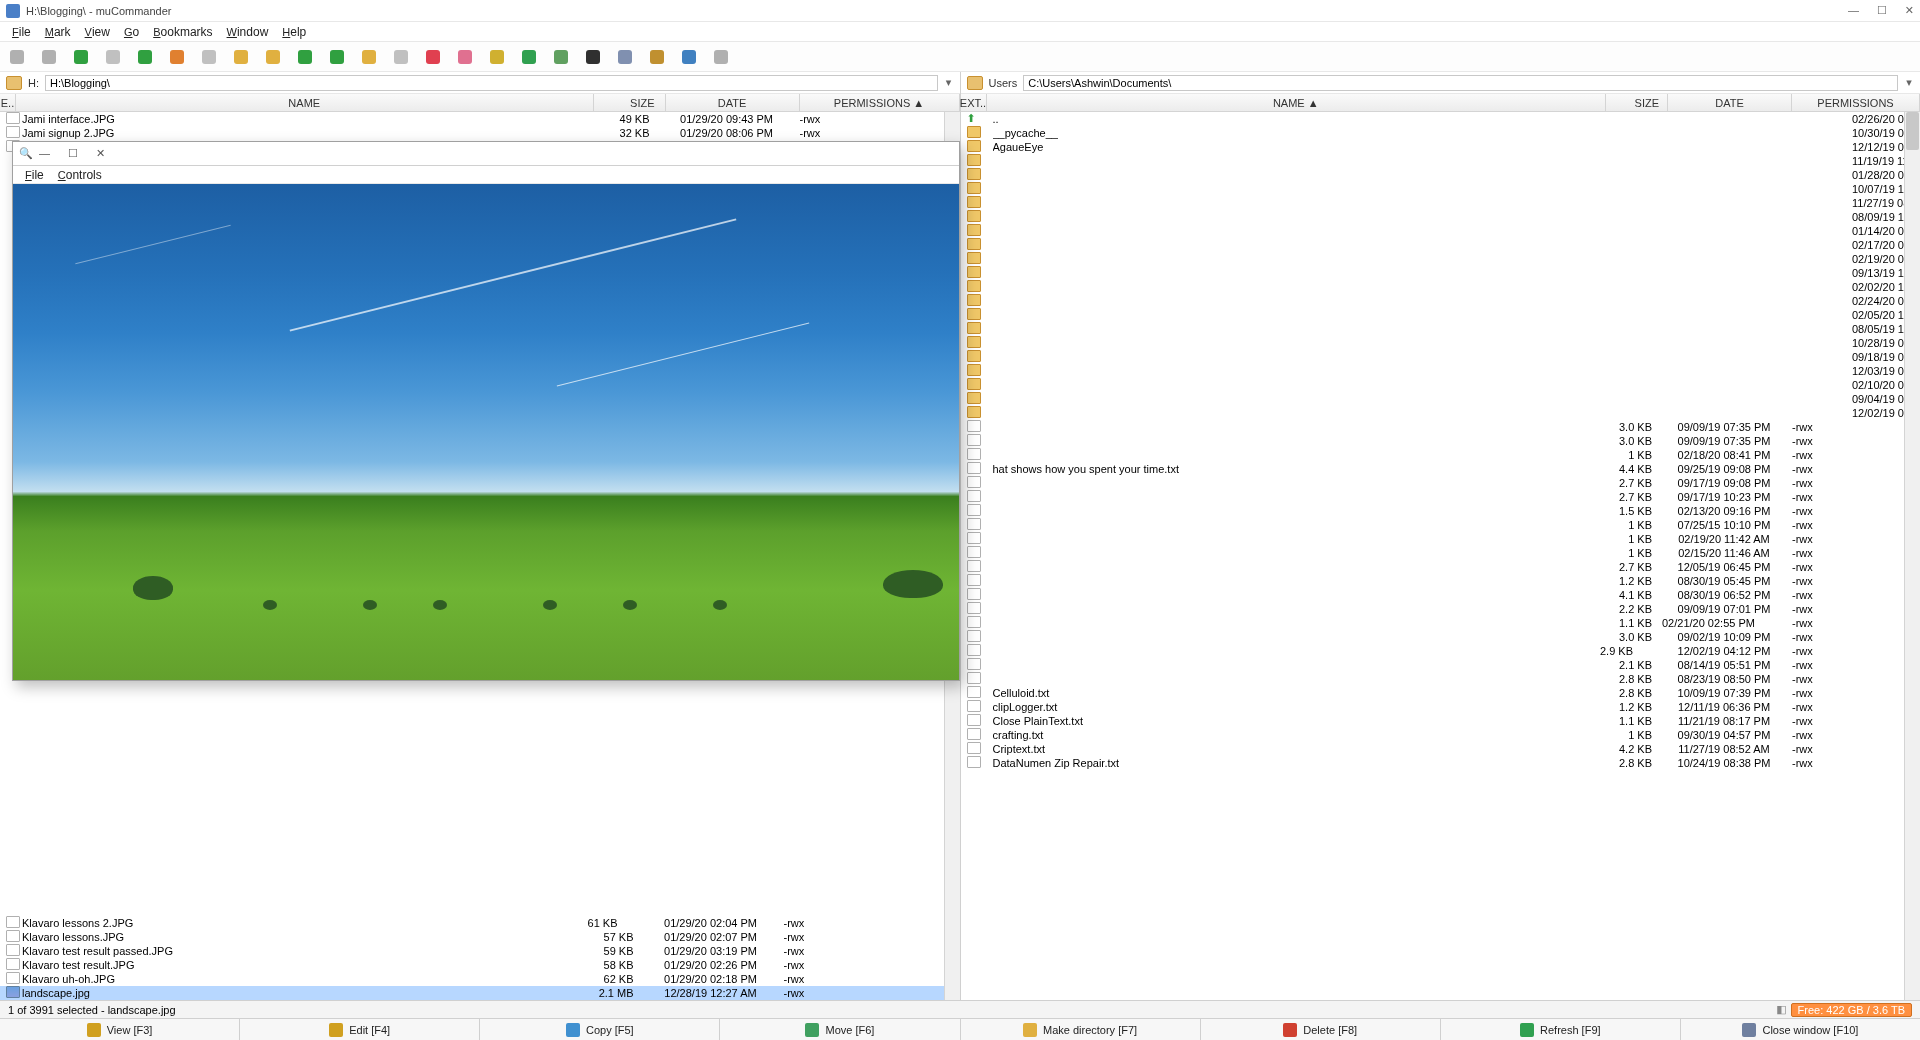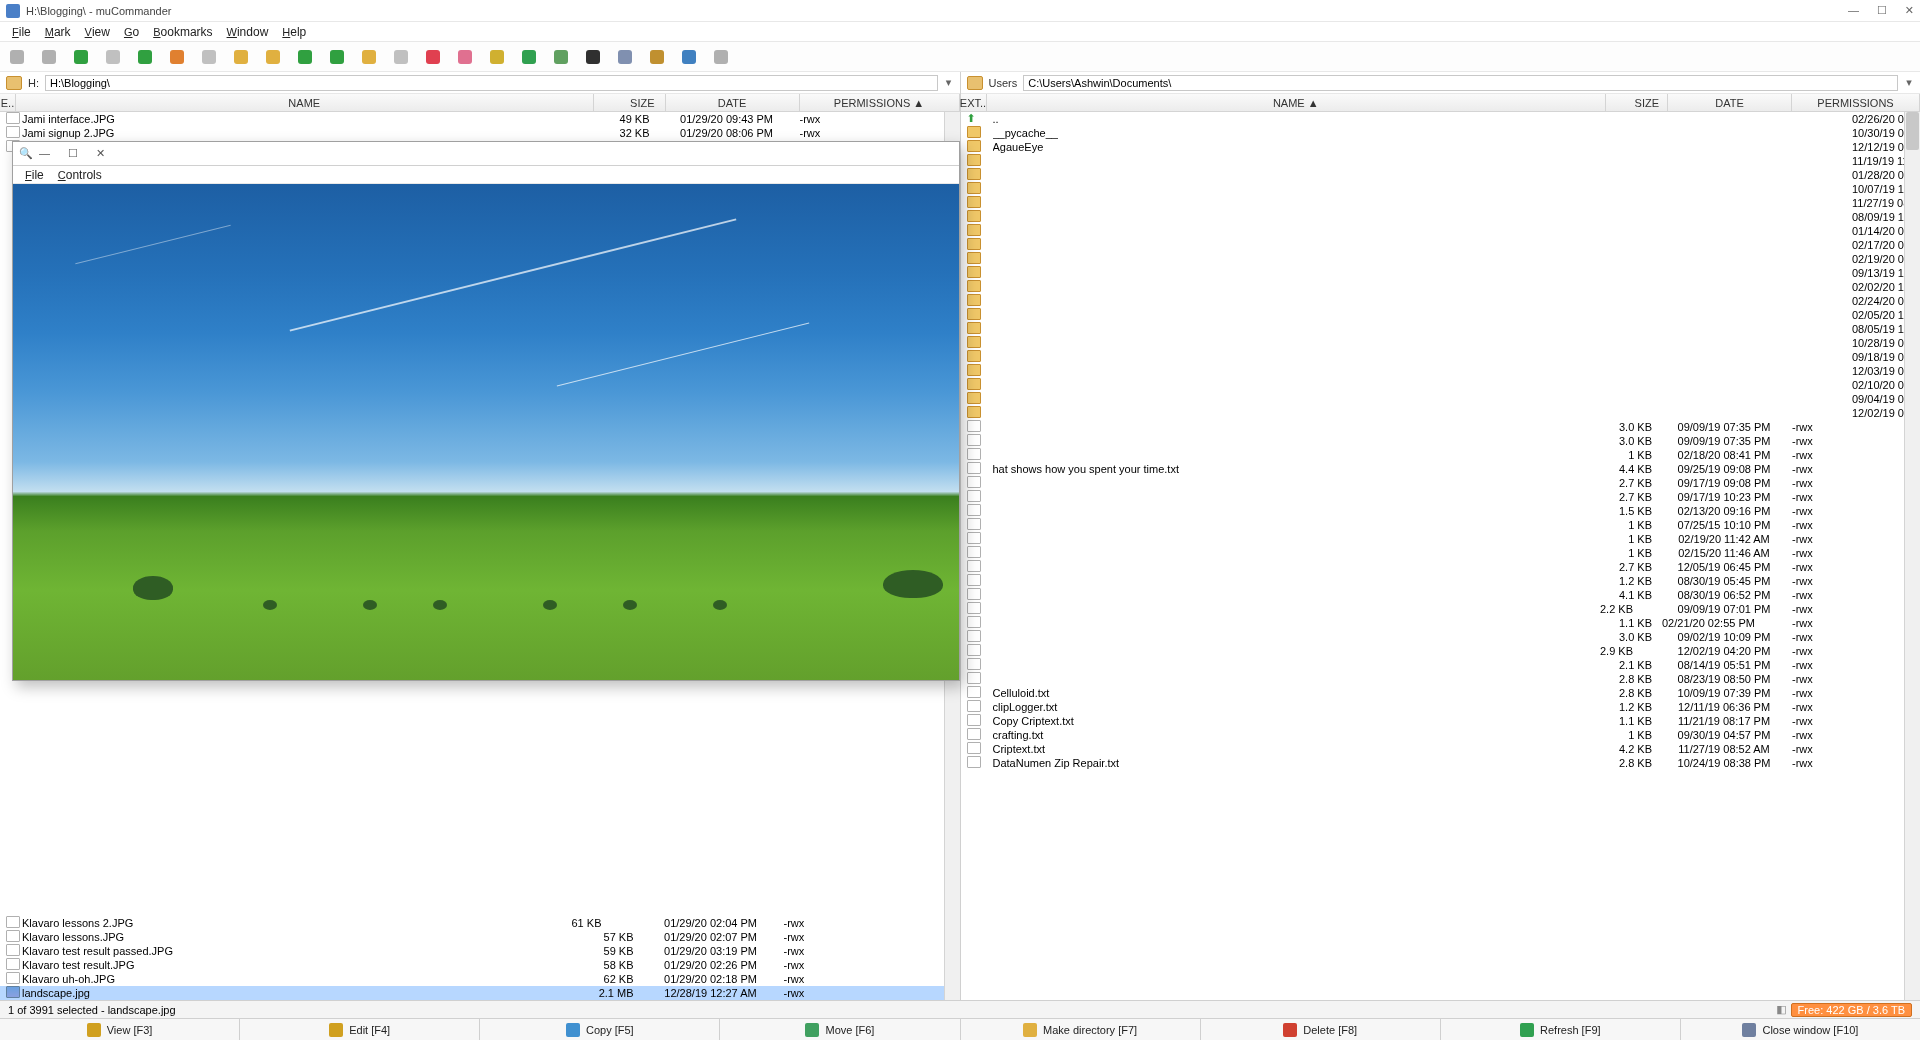--- a/index.html
+++ b/index.html
@@ -199,21 +199,21 @@
           <span class="c-ext lp" style="width:16px"><span class="ficon file"></span></span>
           <span class="c-name" style="flex:1">Jami signup.JPG</span>
           <span class="c-size" style="width:72px;text-align:right;padding-right:10px">37 KB</span>
           <span class="c-date" style="width:134px;text-align:center">01/29/20 08:02 PM</span>
           <span class="c-perm" style="width:160px;padding-left:6px">-rwx</span>
         </div>
         <div style="position: absolute; left: 0px; right: 16px; bottom: 0px;">
           <div class="row">
             <span class="c-ext lp" style="width:16px"><span class="ficon file"></span></span>
             <span class="c-name" style="flex:1">Klavaro lessons 2.JPG</span>
-            <span class="c-size" style="width:72px;text-align:left;padding-right:10px">61 KB</span>
+            <span class="c-size" style="width:72px;text-align:center;padding-right:10px">61 KB</span>
             <span class="c-date" style="width:134px;text-align:center">01/29/20 02:04 PM</span>
             <span class="c-perm" style="width:160px;padding-left:6px">-rwx</span>
           </div>
           <div class="row">
             <span class="c-ext lp" style="width:16px"><span class="ficon file"></span></span>
             <span class="c-name" style="flex:1">Klavaro lessons.JPG</span>
             <span class="c-size" style="width:72px;text-align:right;padding-right:10px">57 KB</span>
             <span class="c-date" style="width:134px;text-align:center">01/29/20 02:07 PM</span>
             <span class="c-perm" style="width:160px;padding-left:6px">-rwx</span>
           </div>
@@ -508,21 +508,21 @@
         <div class="row">
           <span class="c-ext rp" style="width:26px"><span class="ficon file"></span></span>
           <span class="c-name" style="flex:1"></span>
           <span class="c-size" style="width:62px;text-align:right;padding-right:10px">4.1 KB</span>
           <span class="c-date" style="width:124px;text-align:center">08/30/19 06:52 PM</span>
           <span class="c-perm" style="width:128px;padding-left:6px">-rwx</span>
         </div>
         <div class="row">
           <span class="c-ext rp" style="width:26px"><span class="ficon file"></span></span>
           <span class="c-name" style="flex:1"></span>
-          <span class="c-size" style="width:62px;text-align:left;padding-right:10px">2.2 KB</span>
+          <span class="c-size" style="width:62px;text-align:right;padding-right:10px">2.2 KB</span>
           <span class="c-date" style="width:124px;text-align:center">09/09/19 07:01 PM</span>
           <span class="c-perm" style="width:128px;padding-left:6px">-rwx</span>
         </div>
         <div class="row">
           <span class="c-ext rp" style="width:26px"><span class="ficon file"></span></span>
           <span class="c-name" style="flex:1"></span>
           <span class="c-size" style="width:62px;text-align:right;padding-right:10px">1.1 KB</span>
           <span class="c-date" style="width:124px;text-align:left">02/21/20 02:55 PM</span>
           <span class="c-perm" style="width:128px;padding-left:6px">-rwx</span>
         </div>
@@ -530,21 +530,21 @@
           <span class="c-ext rp" style="width:26px"><span class="ficon file"></span></span>
           <span class="c-name" style="flex:1"></span>
           <span class="c-size" style="width:62px;text-align:right;padding-right:10px">3.0 KB</span>
           <span class="c-date" style="width:124px;text-align:center">09/02/19 10:09 PM</span>
           <span class="c-perm" style="width:128px;padding-left:6px">-rwx</span>
         </div>
         <div class="row">
           <span class="c-ext rp" style="width:26px"><span class="ficon file"></span></span>
           <span class="c-name" style="flex:1"></span>
           <span class="c-size" style="width:62px;text-align:left;padding-right:10px">2.9 KB</span>
-          <span class="c-date" style="width:124px;text-align:center">12/02/19 04:20 PM</span>
+          <span class="c-date" style="width:124px;text-align:center">12/02/19 04:12 PM</span>
           <span class="c-perm" style="width:128px;padding-left:6px">-rwx</span>
         </div>
         <div class="row">
           <span class="c-ext rp" style="width:26px"><span class="ficon file"></span></span>
           <span class="c-name" style="flex:1"></span>
           <span class="c-size" style="width:62px;text-align:right;padding-right:10px">2.1 KB</span>
           <span class="c-date" style="width:124px;text-align:center">08/14/19 05:51 PM</span>
           <span class="c-perm" style="width:128px;padding-left:6px">-rwx</span>
         </div>
         <div class="row">
@@ -563,21 +563,21 @@
         </div>
         <div class="row">
           <span class="c-ext rp" style="width:26px"><span class="ficon file"></span></span>
           <span class="c-name" style="flex:1">clipLogger.txt</span>
           <span class="c-size" style="width:62px;text-align:right;padding-right:10px">1.2 KB</span>
           <span class="c-date" style="width:124px;text-align:center">12/11/19 06:36 PM</span>
           <span class="c-perm" style="width:128px;padding-left:6px">-rwx</span>
         </div>
         <div class="row">
           <span class="c-ext rp" style="width:26px"><span class="ficon file"></span></span>
-          <span class="c-name" style="flex:1">Copy Criptext.txt</span>
+          <span class="c-name" style="flex:1">Close PlainText.txt</span>
           <span class="c-size" style="width:62px;text-align:right;padding-right:10px">1.1 KB</span>
           <span class="c-date" style="width:124px;text-align:center">11/21/19 08:17 PM</span>
           <span class="c-perm" style="width:128px;padding-left:6px">-rwx</span>
         </div>
         <div class="row">
           <span class="c-ext rp" style="width:26px"><span class="ficon file"></span></span>
           <span class="c-name" style="flex:1">crafting.txt</span>
           <span class="c-size" style="width:62px;text-align:right;padding-right:10px">1 KB</span>
           <span class="c-date" style="width:124px;text-align:center">09/30/19 04:57 PM</span>
           <span class="c-perm" style="width:128px;padding-left:6px">-rwx</span>

